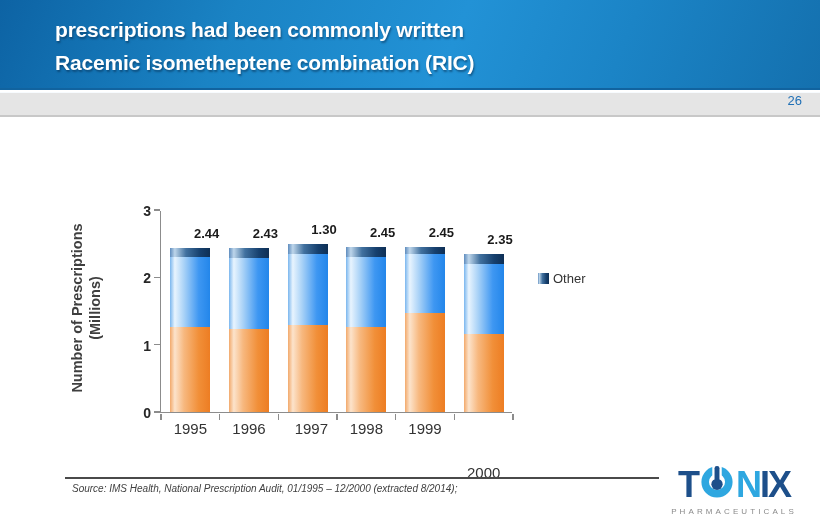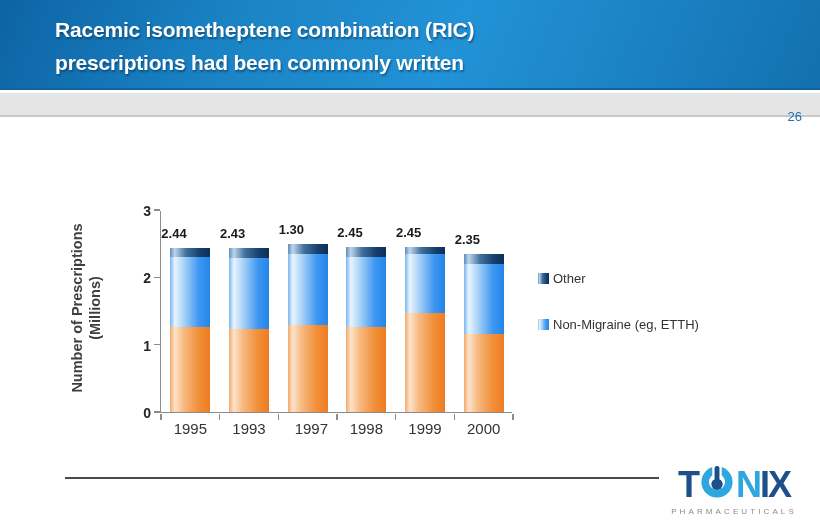--- a/index.html
+++ b/index.html
@@ -16,21 +16,21 @@
   .header-title {
     position:absolute; left:55px; top:13px;
     color:#ffffff; font-size:21px; font-weight:700; line-height:33px;
     letter-spacing:-0.2px; text-shadow:1px 2px 2px rgba(8,45,80,0.55);
   }
   .pagebar {
     position:absolute; left:0; top:92px; width:820px; height:25px;
     background:#e5e5e5; border-top:1px solid #f7fbfe; border-bottom:2px solid #c8c8c8;
   }
   .page-number {
-    position:absolute; right:18px; top:16px; color:#1f6fb5; font-size:13px;
+    position:absolute; right:18px; top:0; color:#1f6fb5; font-size:13px;
   }
 
   
   .chart-title {
     position:absolute; left:146px; top:160px;
     font-size:17px; font-weight:700; color:#3f3f3f; letter-spacing:0.2px;
   }
   .ylab {
     position:absolute; left:68px; top:413px; width:210px;
     transform:rotate(-90deg); transform-origin:0 0;
@@ -45,21 +45,21 @@
     font-size:14px; font-weight:700; color:#262626;
   }
   .ytick-mark { position:absolute; left:-7px; width:6px; height:1.5px; background:#8c8c8c; }
   .xtick-mark { position:absolute; bottom:-8px; width:1.5px; height:6px; background:#8c8c8c; }
   .stack { position:absolute; bottom:0; display:flex; flex-direction:column; }
   .seg { width:100%; }
   .seg-0 { background:linear-gradient(90deg,#f2a96b 0%,#fce3cb 12%,#f7b87f 35%,#f18f38 72%,#ed7d23 100%); }
   .seg-1 { background:linear-gradient(90deg,#7ab6ee 0%,#e8f4fe 12%,#a9d2f7 35%,#3e97f2 72%,#2386ea 100%); }
   .seg-2 { background:linear-gradient(90deg,#5e8cbe 0%,#bdd5ea 12%,#41719f 40%,#16406e 75%,#0e2f55 100%); }
   .total-label {
-    position:absolute; width:58px; text-align:left;
+    position:absolute; width:58px; text-align:right;
     font-size:13px; font-weight:700; color:#1a1a1a;
   }
   .xcat-label {
     position:absolute; top:calc(100% + 8px); text-align:center;
     font-size:15px; font-weight:400; color:#333333;
   }
 
   
   .legend { position:absolute; left:538px; top:271px; }
   .legend-row { display:flex; align-items:center; margin-bottom:31px; }
@@ -81,22 +81,22 @@
   .logo-o { margin:0 2px; }
   .logo-sub { margin-top:2px; font-size:8px; letter-spacing:3.1px; color:#8a8a8a; font-weight:400; }
 </style>
 </head>
 <body>
 
 <div class="slide">
 
   <div class="header">
     <div class="header-title">
+      <div>prescriptions had been commonly written</div>
       <div>Racemic isometheptene combination (RIC)</div>
-      <div>prescriptions had been commonly written</div>
     </div>
   </div>
   <div class="pagebar">
     <span class="page-number">26</span>
   </div>
 
   <div class="ylab">
     <div>Number of Prescriptions</div>
     <div>(Millions)</div>
   </div>
@@ -123,21 +123,21 @@
         <div class="seg seg-0" style="height: 84.84px;"></div>
       </div>
       <div class="total-label" style="left: 0.333333px; bottom: 171.293px;">2.44</div>
       <div class="xcat-label" style="left: 0px; width: 58.6667px;">1995</div>
       <div class="stack" style="left: 68px; width: 40px;">
         <div class="seg seg-2" style="height: 9.42667px;"></div>
         <div class="seg seg-1" style="height: 70.7px;"></div>
         <div class="seg seg-0" style="height: 83.4933px;"></div>
       </div>
       <div class="total-label" style="left: 59px; bottom: 170.62px;">2.43</div>
-      <div class="xcat-label" style="left: 58.6667px; width: 58.6667px;">1993</div>
+      <div class="xcat-label" style="left: 58.6667px; width: 58.6667px;">1996</div>
       <div class="stack" style="left: 126.667px; width: 40px;">
         <div class="seg seg-2" style="height: 10.1px;"></div>
         <div class="seg seg-1" style="height: 71.3733px;"></div>
         <div class="seg seg-0" style="height: 86.86px;"></div>
       </div>
       <div class="total-label" style="left: 117.667px; bottom: 175.333px;">1.30</div>
       <div class="xcat-label" style="left: 121px; width: 58.6667px;">1997</div>
       <div class="stack" style="left: 185.333px; width: 40px;">
         <div class="seg seg-2" style="height: 10.1px;"></div>
         <div class="seg seg-1" style="height: 69.3533px;"></div>
@@ -151,36 +151,33 @@
         <div class="seg seg-0" style="height: 98.98px;"></div>
       </div>
       <div class="total-label" style="left: 235px; bottom: 171.967px;">2.45</div>
       <div class="xcat-label" style="left: 234.667px; width: 58.6667px;">1999</div>
       <div class="stack" style="left: 302.667px; width: 40px;">
         <div class="seg seg-2" style="height: 10.1px;"></div>
         <div class="seg seg-1" style="height: 70.0267px;"></div>
         <div class="seg seg-0" style="height: 78.1067px;"></div>
       </div>
       <div class="total-label" style="left: 293.667px; bottom: 165.233px;">2.35</div>
-      <div class="xcat-label" style="left: 293.333px; width: 58.6667px;">2000</div>
+      <div class="xcat-label" style="left: 293.333px; width: 58.6667px; margin-top: 44px;">2000</div>
     </div>
 
   <div class="legend" id="legend">
       <div class="legend-row">
         <span class="sq seg-2"></span>
         <span class="legend-label">Other</span>
       </div>
-      <div class="legend-row">
-        <span class="sq seg-1"></span>
-        <span class="legend-label">Non-Migraine (eg, ETTH)</span>
-      </div>
     </div>
 
   <div class="src-divider"></div>
   <div class="source">
+    <div class="l1">Source: IMS Health, National Prescription Audit, 01/1995 – 12/2000 (extracted 8/2014);</div>
   </div>
 
   <div class="logo">
     <div class="logo-word">
       <span class="lt-navy">T</span>
       <span class="logo-o">
         <svg width="34" height="34" viewBox="0 0 36 36">
           <circle cx="18" cy="19" r="12.5" fill="none" stroke="#2ea7e0" stroke-width="8"></circle>
           <rect x="13" y="0" width="10" height="15" fill="#ffffff"></rect>
           <rect x="15.4" y="2" width="5.2" height="16" rx="2.4" fill="#1d4f8a"></rect>

